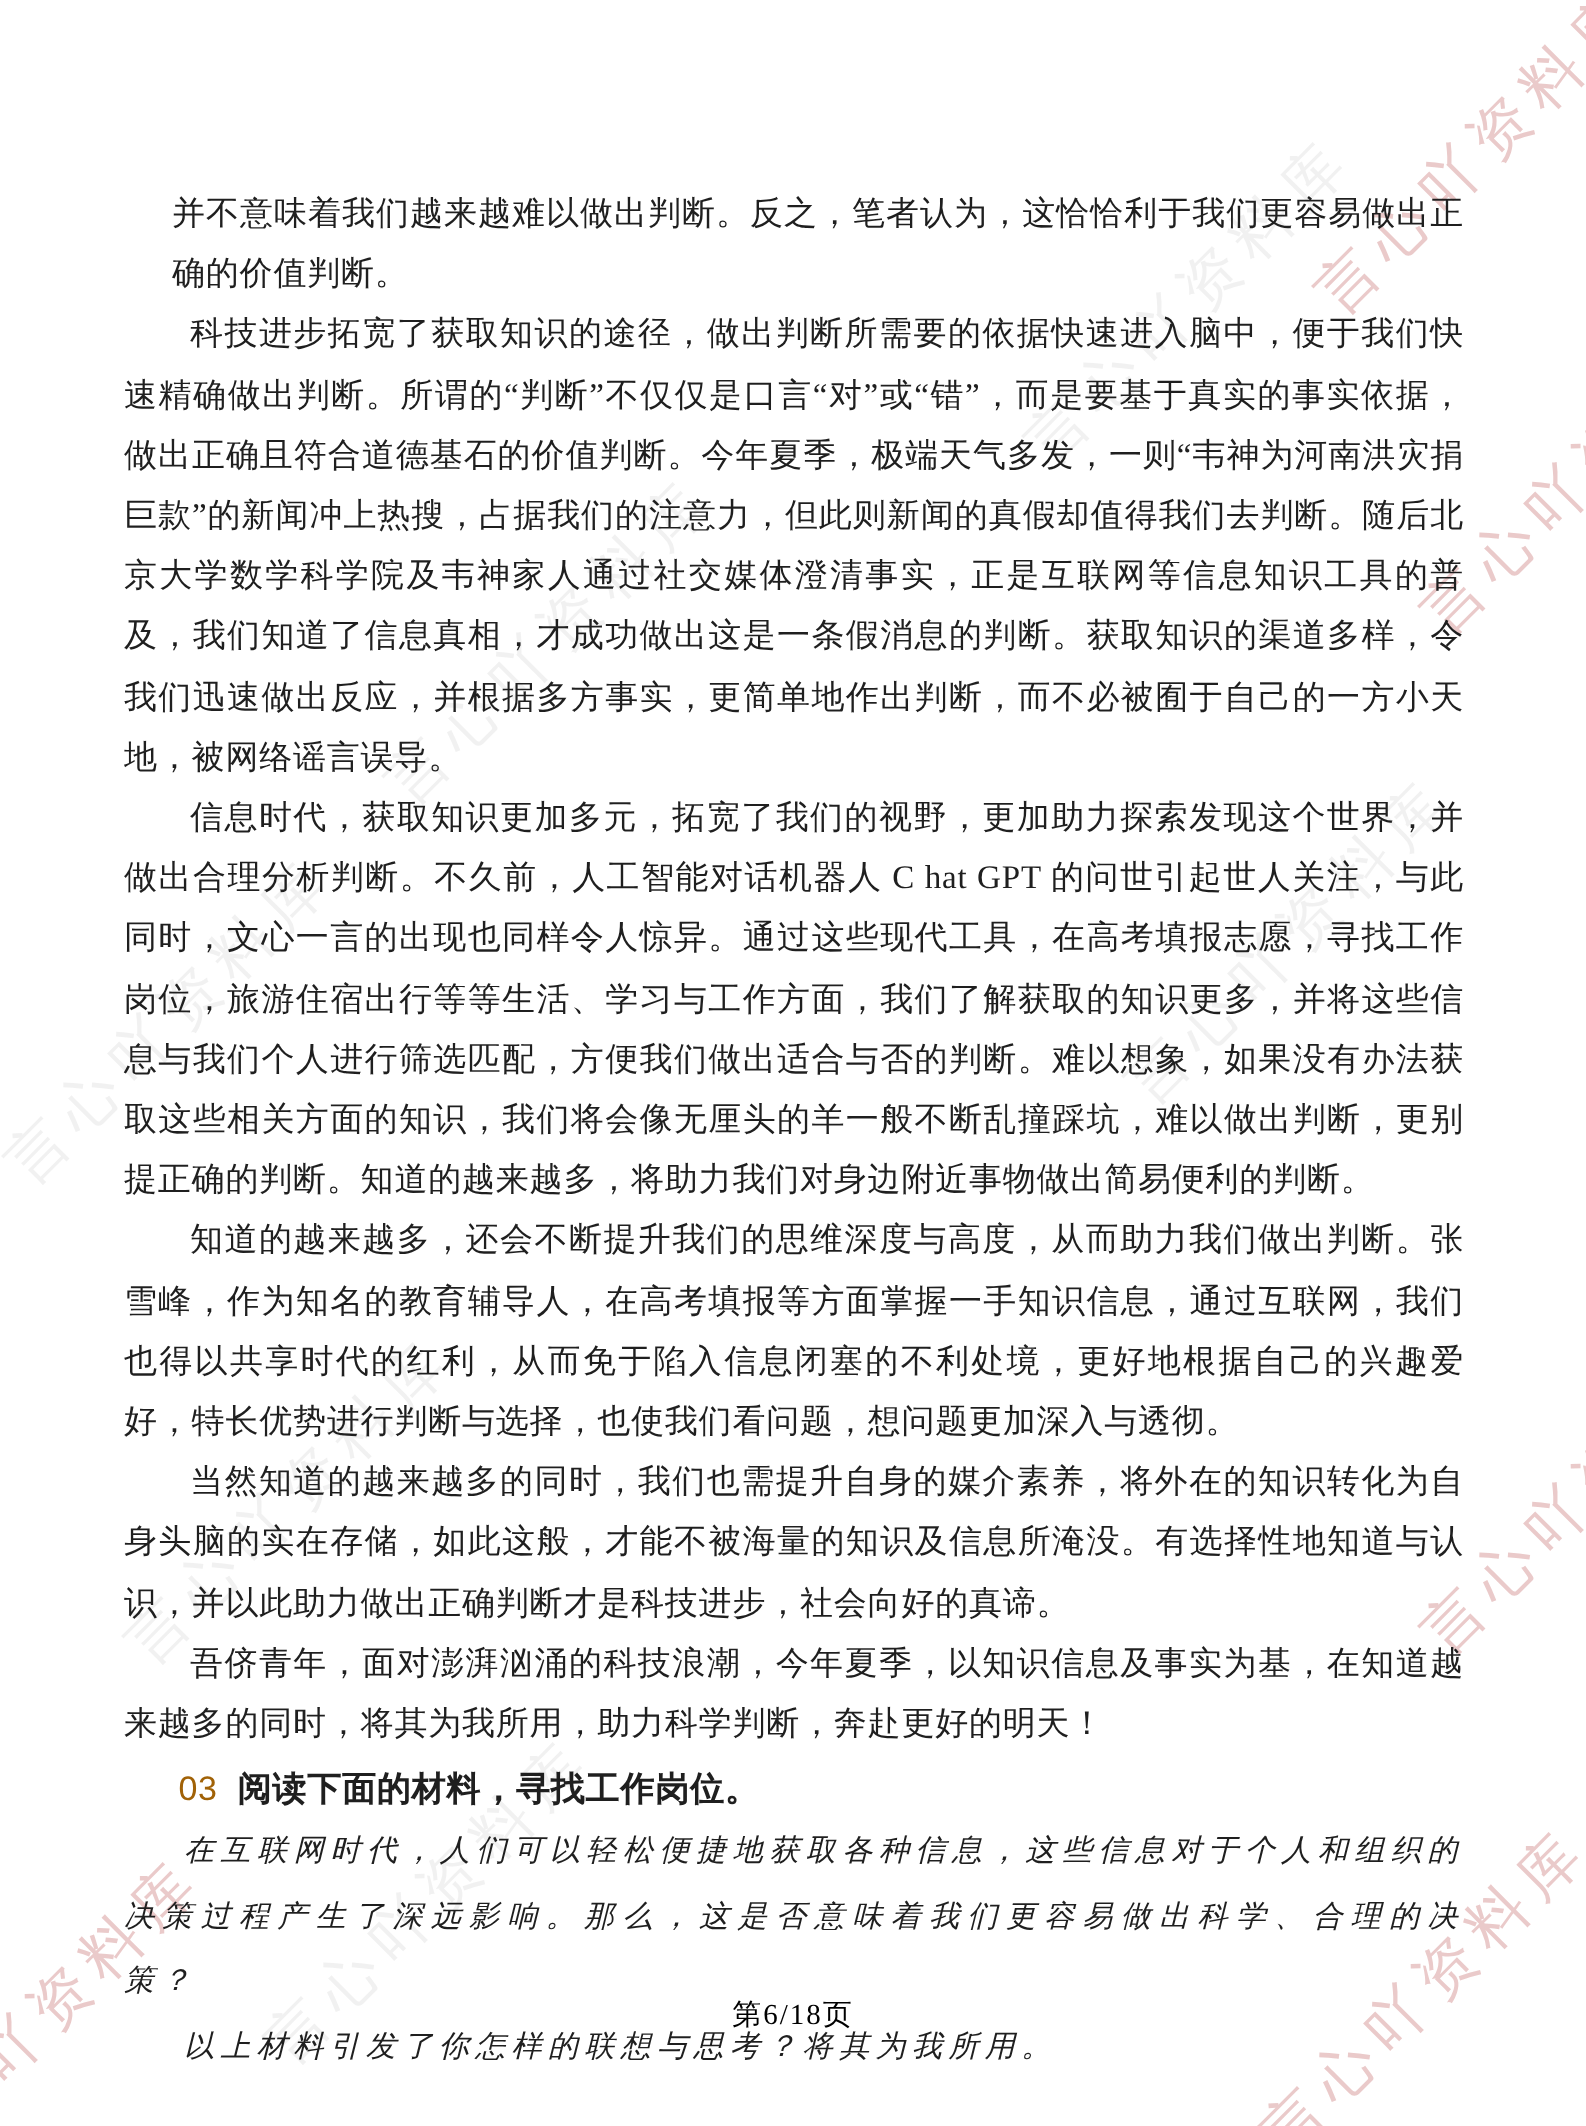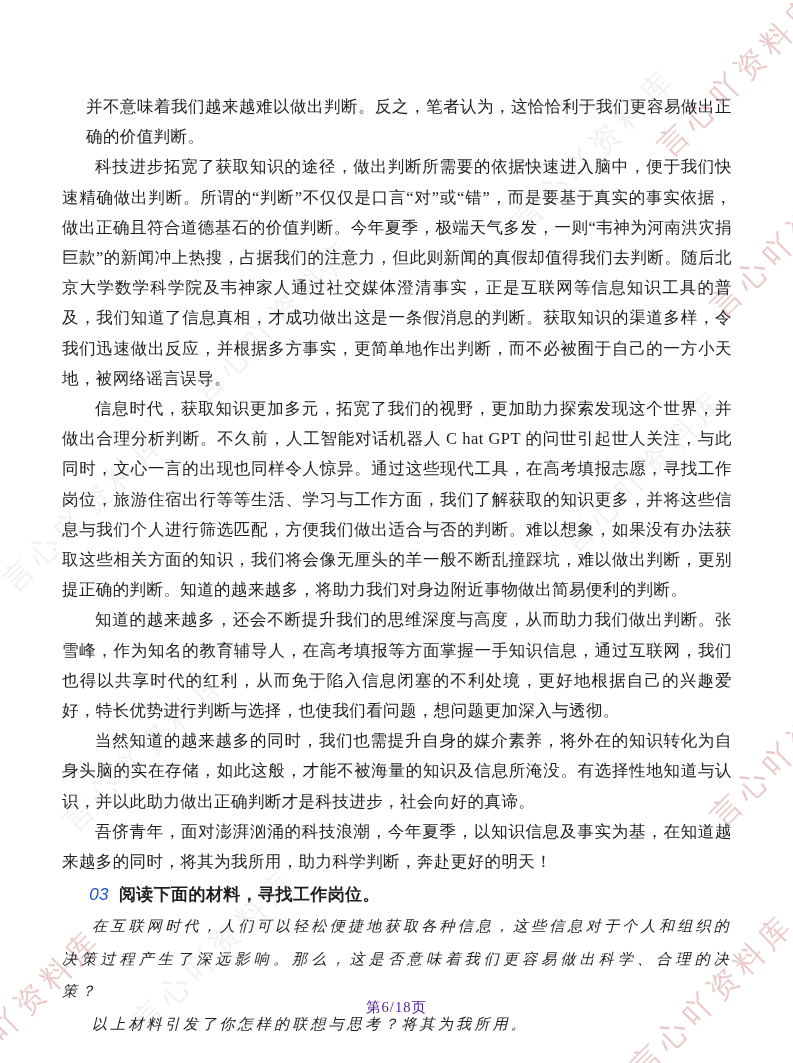--- a/index.html
+++ b/index.html
@@ -72,21 +72,21 @@
     font-size: 15px;
   }
   
   .footer {
     position: absolute;
     top: 998px;
     left: 0;
     width: 100%;
     text-align: center;
     font-size: 14.5px;
-    color: #4c1d95;
+    color: #000000;
     letter-spacing: 1px;
   }
 </style>
 </head>
 <body>
 
 <div class="page">
 
   <div class="wm pink wm1">言心吖资料库</div>
   <div class="wm pink wm2">言心吖资料库</div>
@@ -102,21 +102,21 @@
 
   <div class="content">
     <p class="no-indent">并不意味着我们越来越难以做出判断。反之，笔者认为，这恰恰利于我们更容易做出正确的价值判断。</p>
     <p>科技进步拓宽了获取知识的途径，做出判断所需要的依据快速进入脑中，便于我们快速精确做出判断。所谓的“判断”不仅仅是口言“对”或“错”，而是要基于真实的事实依据，做出正确且符合道德基石的价值判断。今年夏季，极端天气多发，一则“韦神为河南洪灾捐巨款”的新闻冲上热搜，占据我们的注意力，但此则新闻的真假却值得我们去判断。随后北京大学数学科学院及韦神家人通过社交媒体澄清事实，正是互联网等信息知识工具的普及，我们知道了信息真相，才成功做出这是一条假消息的判断。获取知识的渠道多样，令我们迅速做出反应，并根据多方事实，更简单地作出判断，而不必被囿于自己的一方小天地，被网络谣言误导。</p>
     <p>信息时代，获取知识更加多元，拓宽了我们的视野，更加助力探索发现这个世界，并做出合理分析判断。不久前，人工智能对话机器人 C hat GPT 的问世引起世人关注，与此同时，文心一言的出现也同样令人惊异。通过这些现代工具，在高考填报志愿，寻找工作岗位，旅游住宿出行等等生活、学习与工作方面，我们了解获取的知识更多，并将这些信息与我们个人进行筛选匹配，方便我们做出适合与否的判断。难以想象，如果没有办法获取这些相关方面的知识，我们将会像无厘头的羊一般不断乱撞踩坑，难以做出判断，更别提正确的判断。知道的越来越多，将助力我们对身边附近事物做出简易便利的判断。</p>
     <p>知道的越来越多，还会不断提升我们的思维深度与高度，从而助力我们做出判断。张雪峰，作为知名的教育辅导人，在高考填报等方面掌握一手知识信息，通过互联网，我们也得以共享时代的红利，从而免于陷入信息闭塞的不利处境，更好地根据自己的兴趣爱好，特长优势进行判断与选择，也使我们看问题，想问题更加深入与透彻。</p>
     <p>当然知道的越来越多的同时，我们也需提升自身的媒介素养，将外在的知识转化为自身头脑的实在存储，如此这般，才能不被海量的知识及信息所淹没。有选择性地知道与认识，并以此助力做出正确判断才是科技进步，社会向好的真谛。</p>
     <p>吾侪青年，面对澎湃汹涌的科技浪潮，今年夏季，以知识信息及事实为基，在知道越来越多的同时，将其为我所用，助力科学判断，奔赴更好的明天！</p>
 
     <div class="section-heading">
-      <span class="section-number" style="color: #1d4ed8; font-style: italic;">03</span><span>阅读下面的材料，寻找工作岗位。</span>
+      <span class="section-number" style="color: #a16207;">03</span><span>阅读下面的材料，寻找工作岗位。</span>
     </div>
 
     <div class="material">
       <p>在互联网时代，人们可以轻松便捷地获取各种信息，这些信息对于个人和组织的决策过程产生了深远影响。那么，这是否意味着我们更容易做出科学、合理的决策？</p>
       <p>以上材料引发了你怎样的联想与思考？将其为我所用。</p>
     </div>
   </div>
 
   <div class="footer">第6/18页</div>
 

